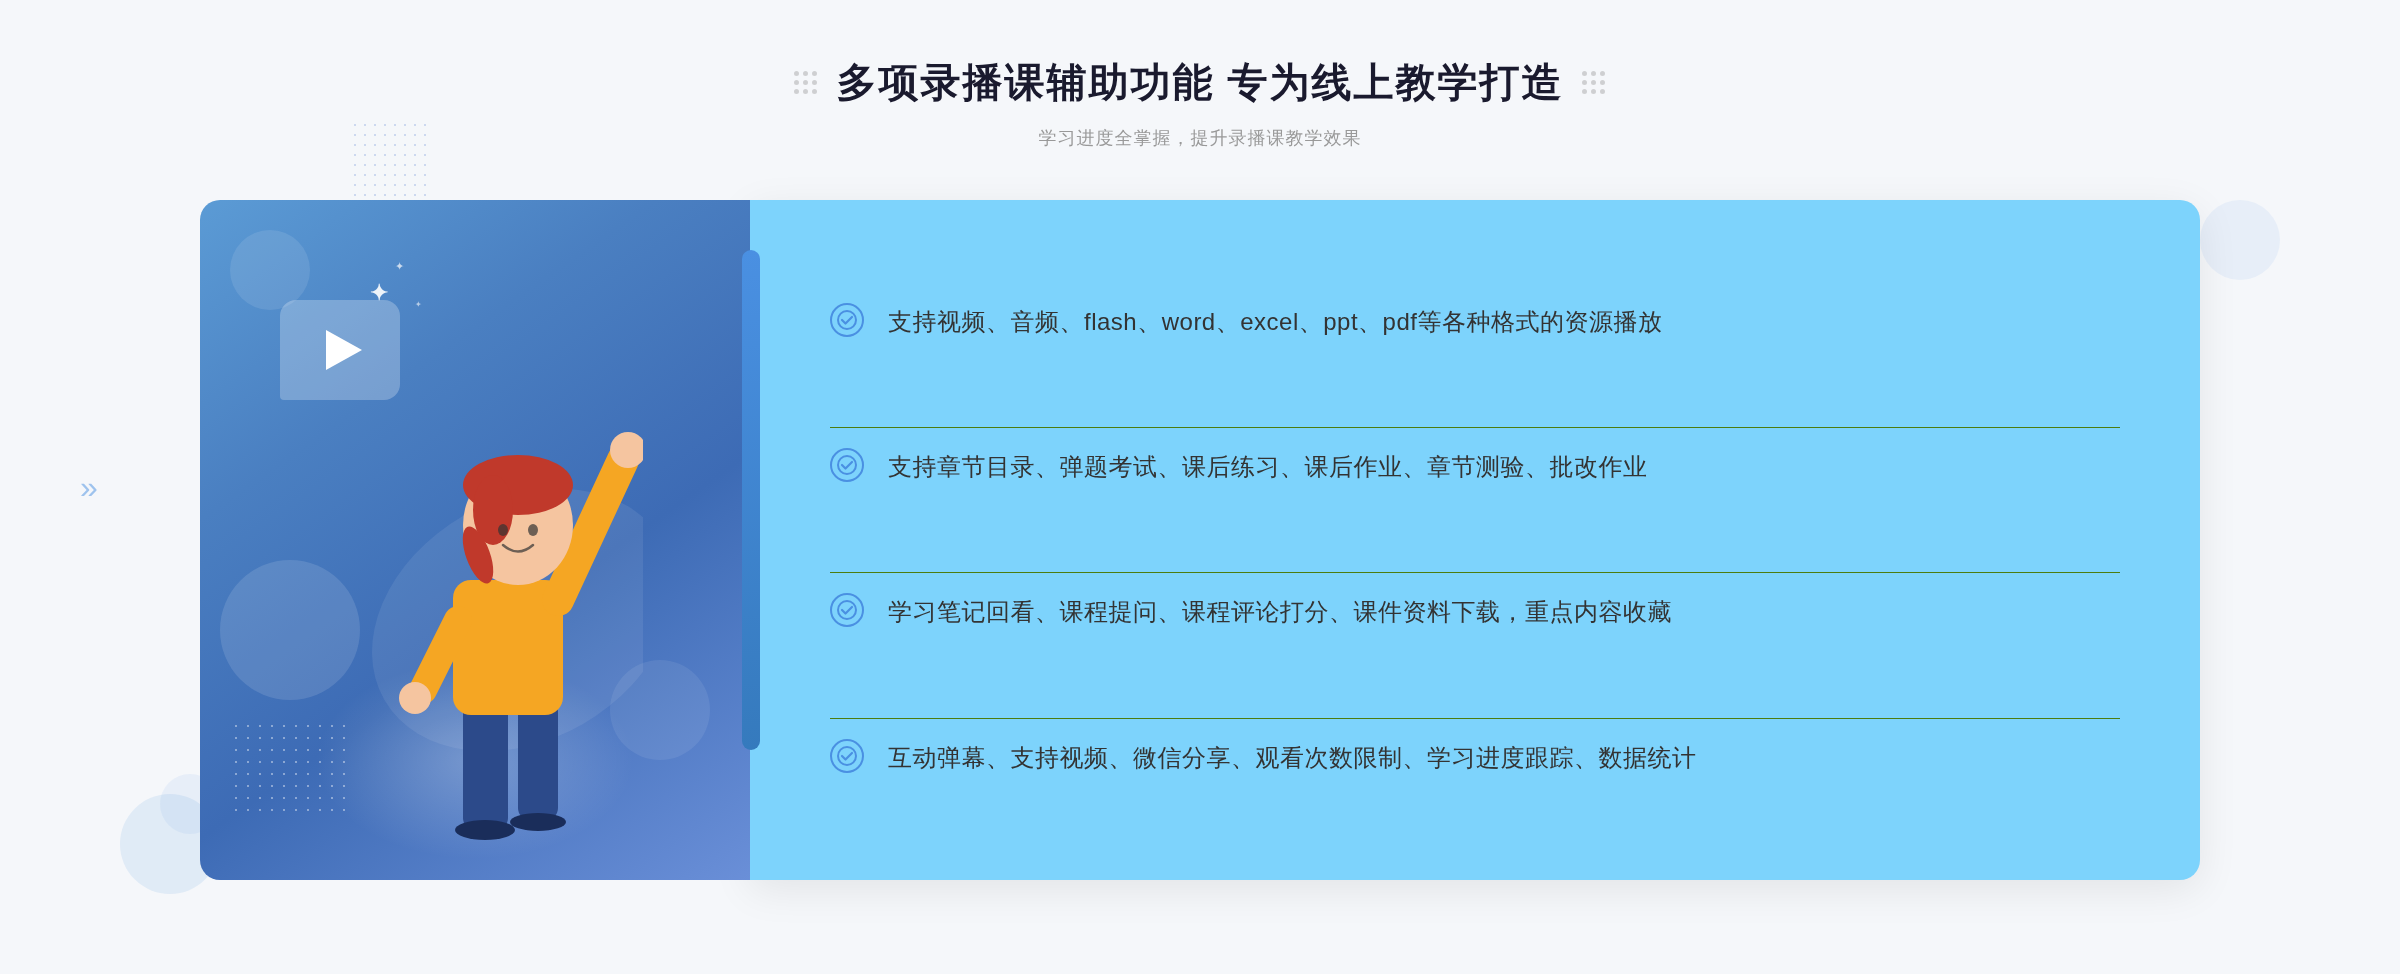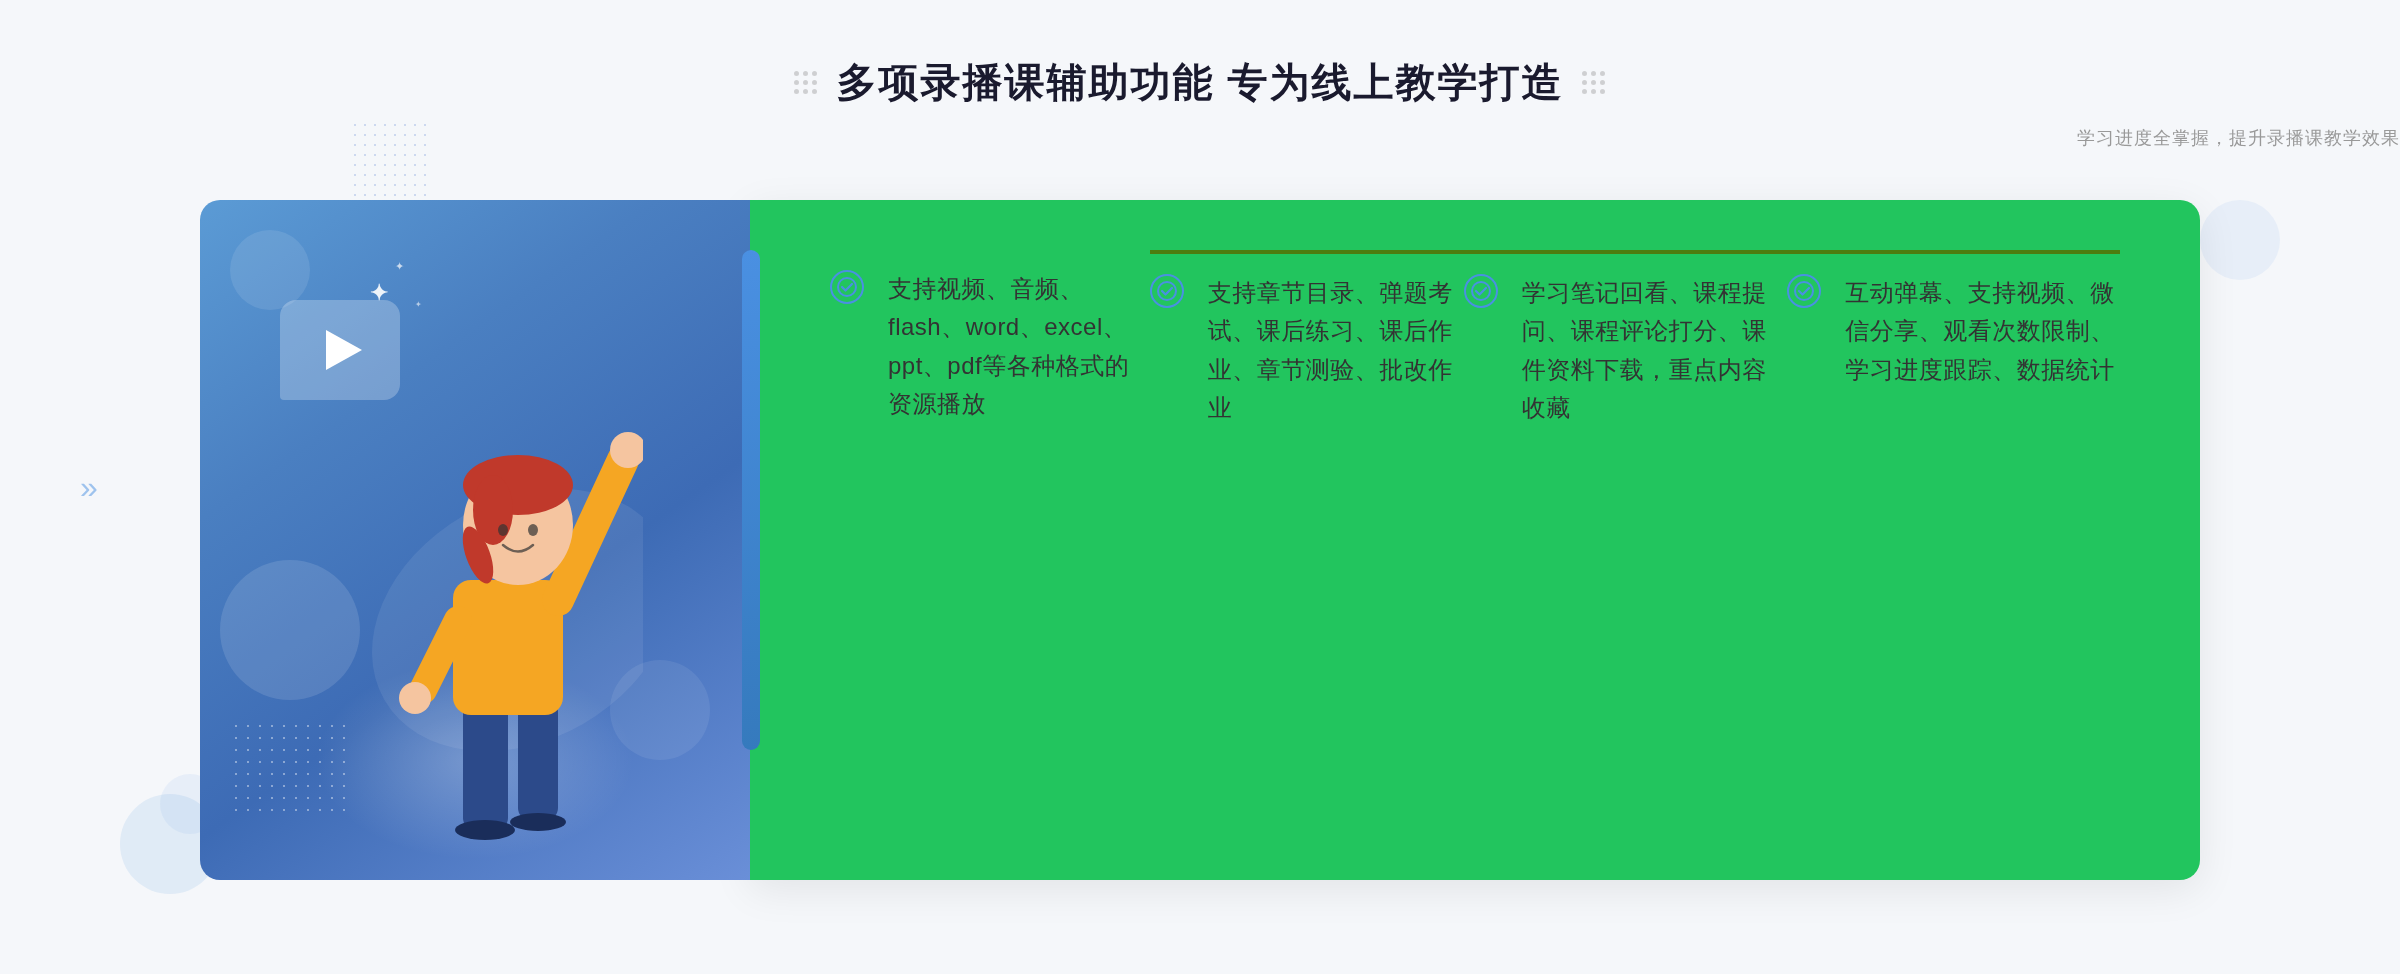--- a/index.html
+++ b/index.html
@@ -65,21 +65,20 @@
       font-weight: 700;
       color: #1a1a2e;
       letter-spacing: 2px;
     }
 
     .header-subtitle {
       font-size: 18px;
       color: #999;
       font-weight: 400;
       letter-spacing: 1px;
-      text-align: right;
     }
 
     
     .main-content {
       display: flex;
       align-items: stretch;
       justify-content: center;
       padding: 0 200px;
       margin-top: 30px;
       gap: 0;
@@ -138,40 +137,40 @@
       right: -10px;
       top: 50px;
       width: 18px;
       height: 500px;
       background: linear-gradient(180deg, #4a90e2 0%, #357abd 100%);
       border-radius: 9px;
     }
 
     
     .features-panel {
-      background: #22c55e;
+      background: #7dd3fc;
       border-radius: 0 20px 20px 0;
       padding: 50px 80px;
       flex: 1;
       display: flex;
-      flex-direction: row;
+      flex-direction: column;
       justify-content: space-around;
       min-height: 680px;
       box-shadow: 0 10px 40px rgba(0,0,0,0.08);
     }
 
     .feature-item {
       display: flex;
       align-items: flex-start;
       gap: 24px;
       padding: 20px 0;
     }
 
     .feature-item + .feature-item {
-      border-top: 4px solid #4d7c0f;
+      border-top: 1px solid #4d7c0f;
     }
 
     .check-circle {
       width: 34px;
       height: 34px;
       border-radius: 50%;
       border: 2.5px solid #4a90e2;
       display: flex;
       align-items: center;
       justify-content: center;

